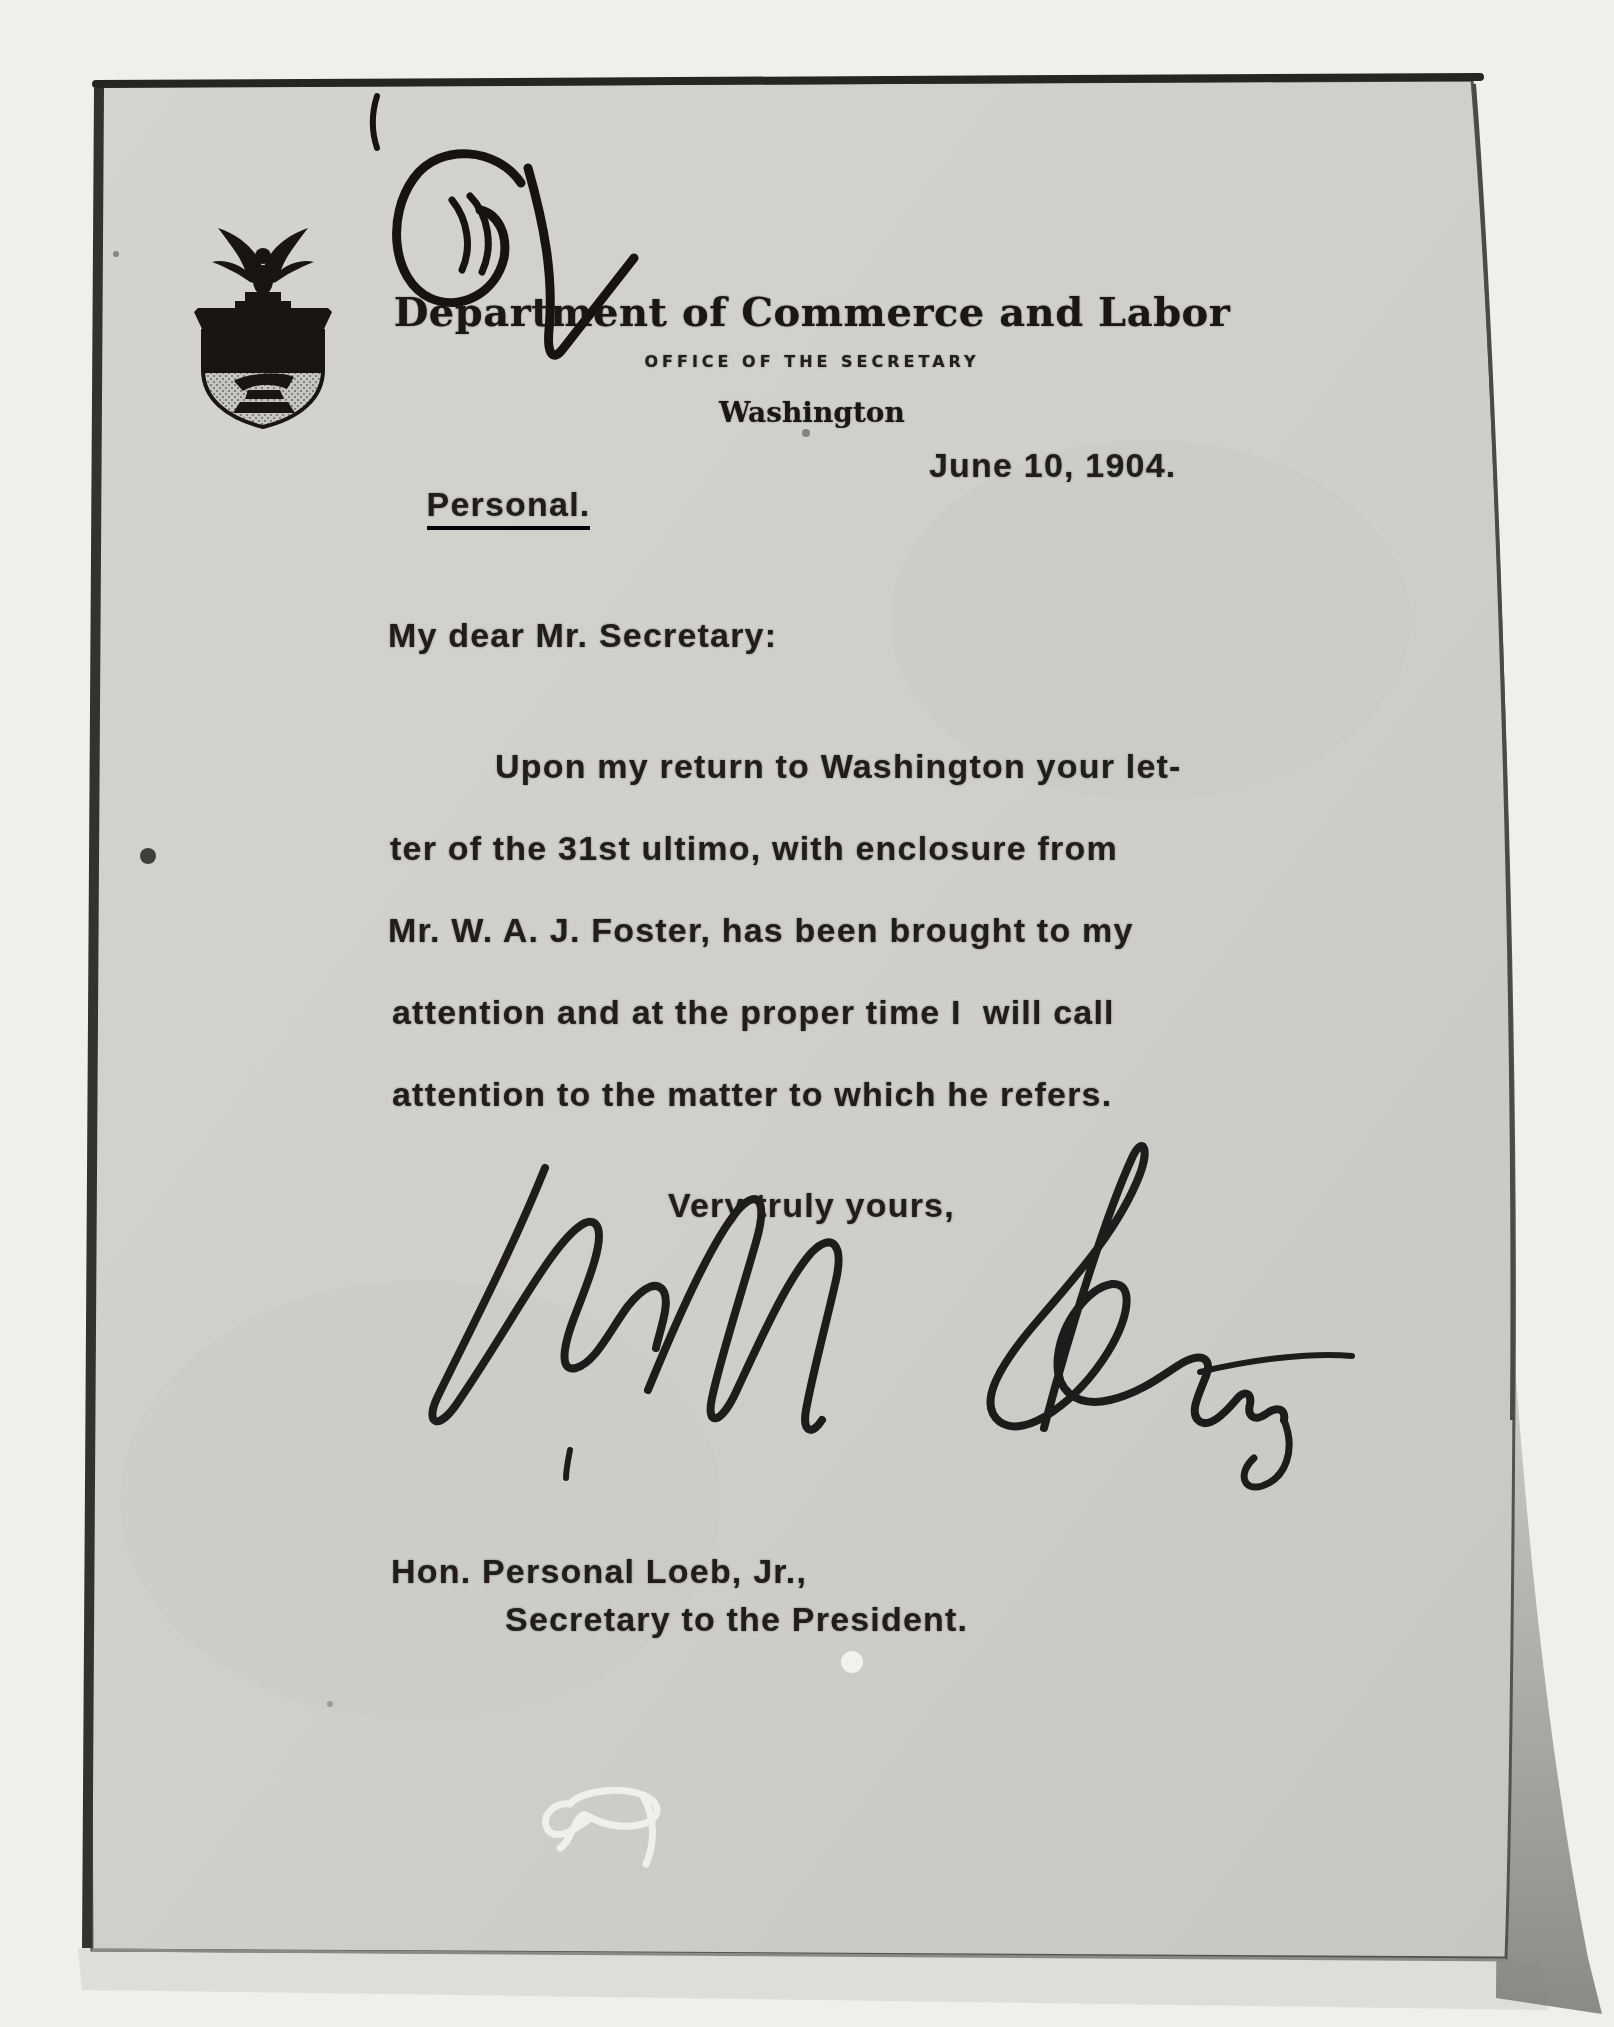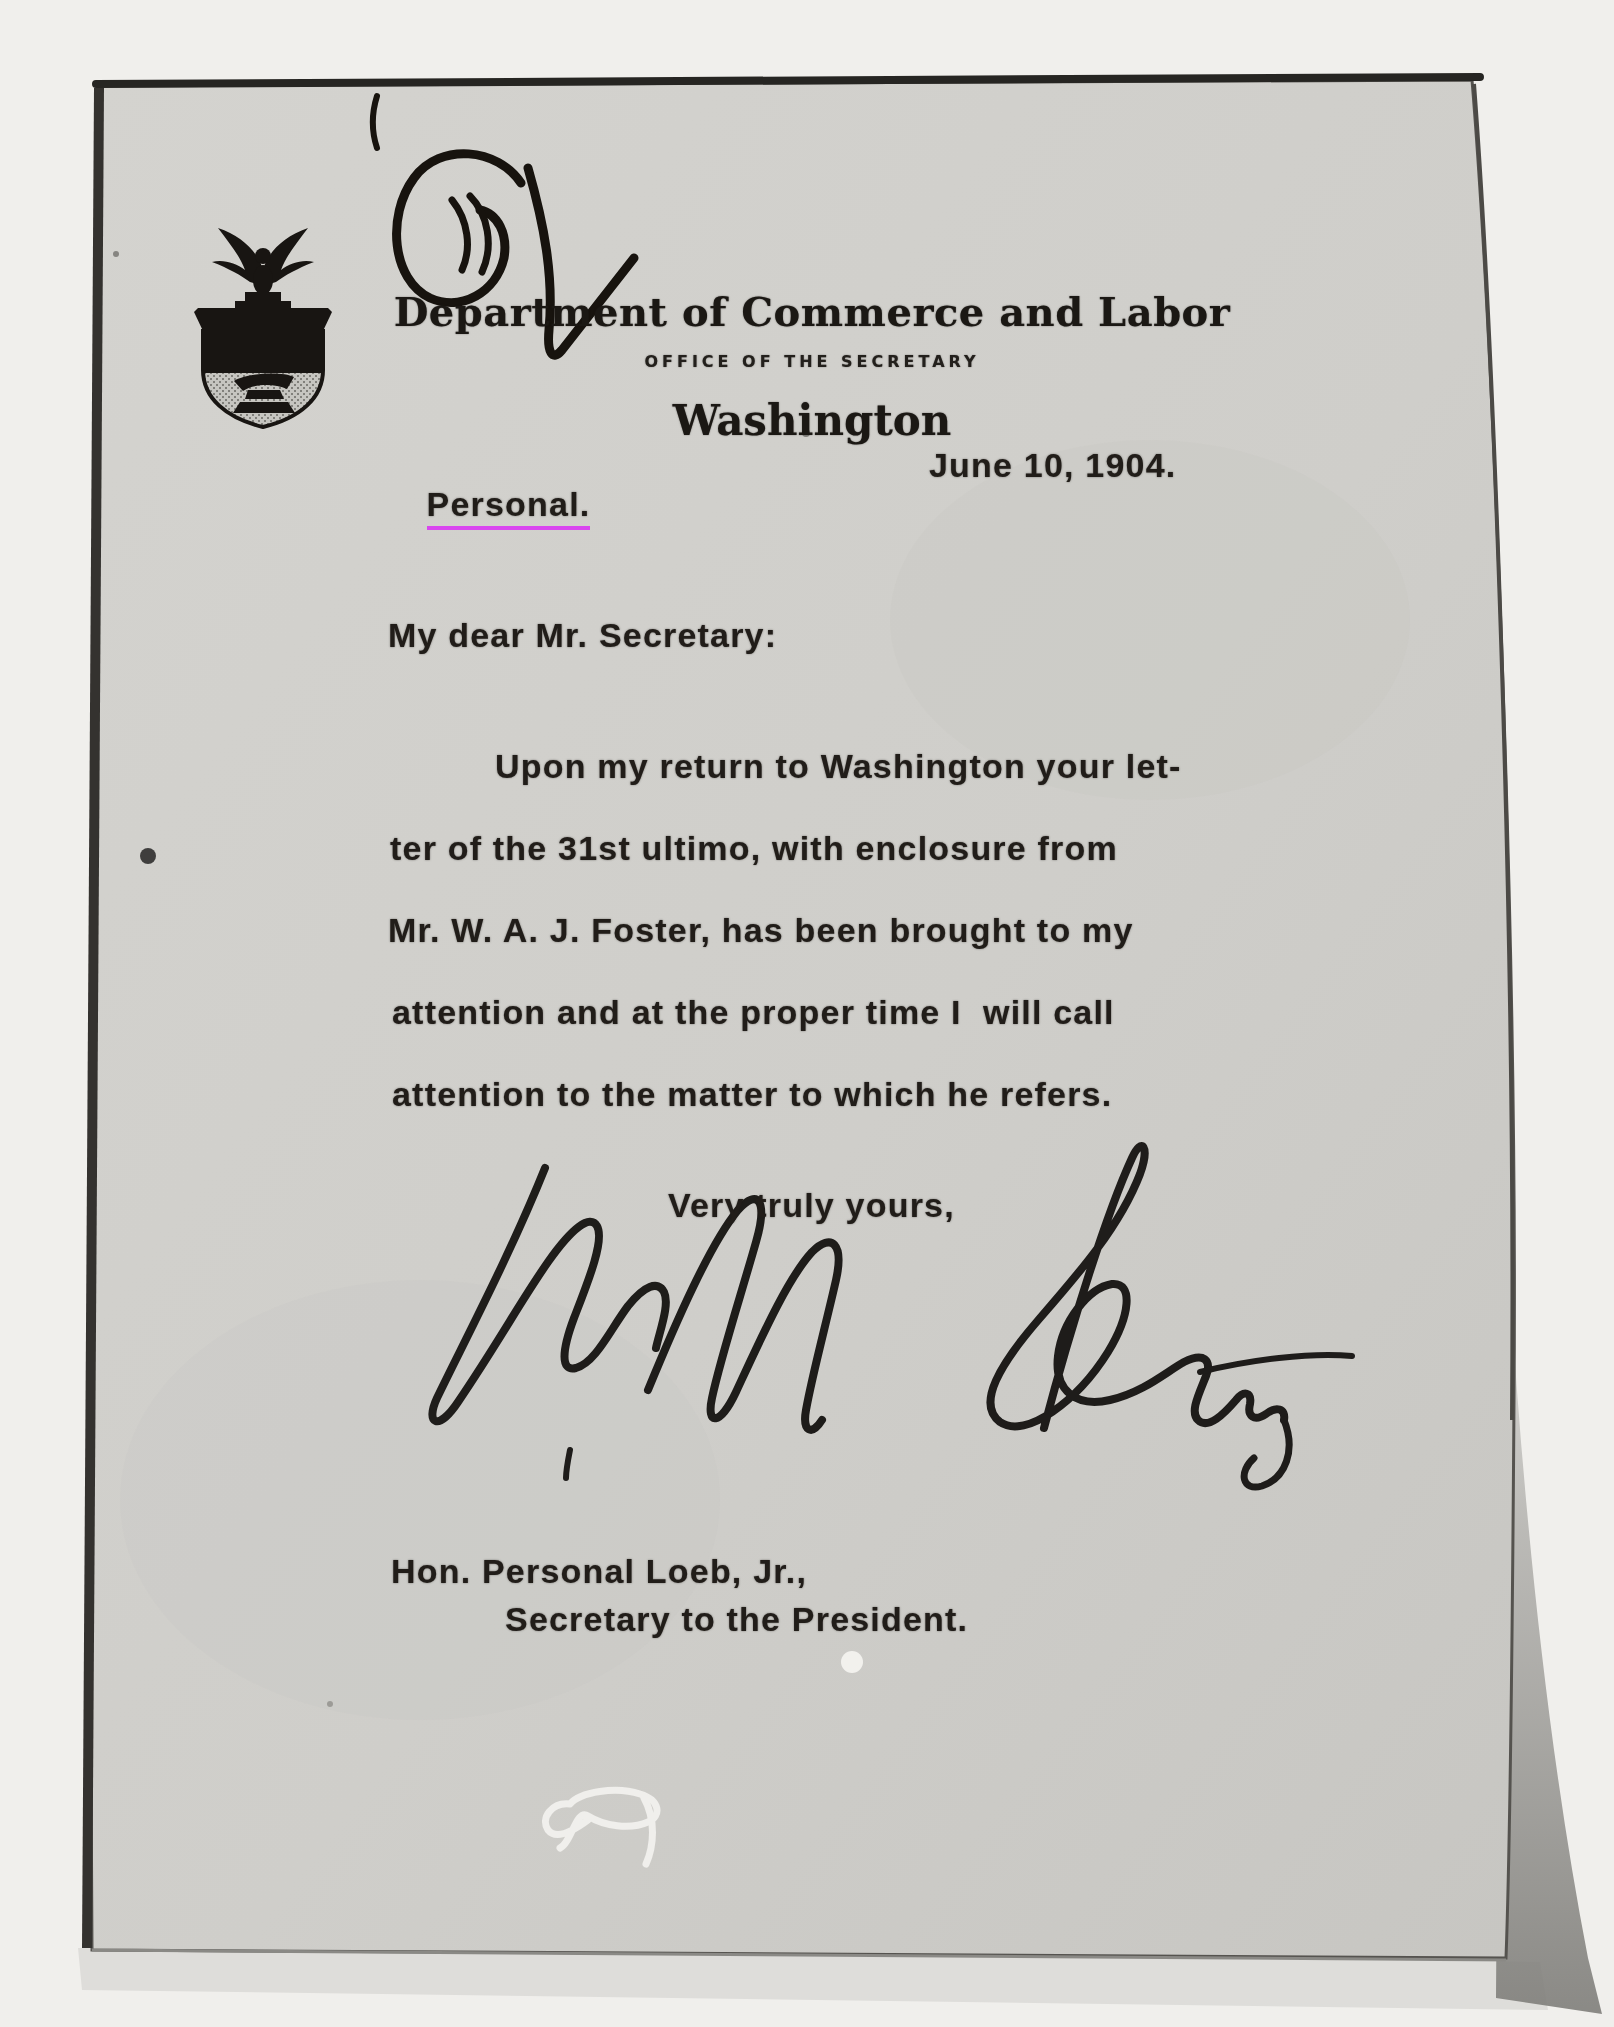--- a/index.html
+++ b/index.html
@@ -36,22 +36,22 @@
     font-family:"DejaVu Serif","Liberation Serif",serif;
     font-weight:bold;
     text-shadow:0 0 1.5px rgba(27,24,20,.6);
   }
   .dept{font-size:40px;letter-spacing:.5px;}
   .office{
     font-family:"DejaVu Sans","Liberation Sans",sans-serif;
     font-weight:bold;font-size:16px;letter-spacing:4px;
     color:#23201c;text-shadow:0 0 1.5px rgba(27,24,20,.55);
   }
-  .wash{font-size:42px;}
-  .underlined{border-bottom:4px solid #d946ef;padding-bottom:2px;display:inline-block;}
+  .wash{font-size:28px;}
+  .underlined{border-bottom:4px solid #000000;padding-bottom:2px;display:inline-block;}
 </style>
 </head>
 <body>
 
 <div class="scene">
 
   <svg class="bg" width="1614" height="2027" viewBox="0 0 1614 2027">
     <defs>
       <linearGradient id="paperGrad" x1="0" y1="0" x2="1" y2="1">
         <stop offset="0" stop-color="#d4d3cf"></stop>

